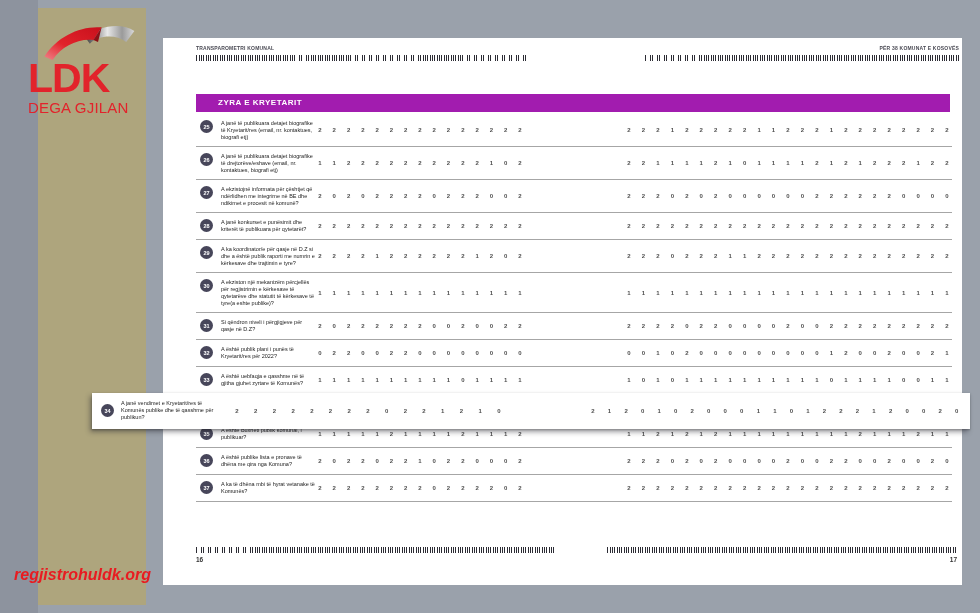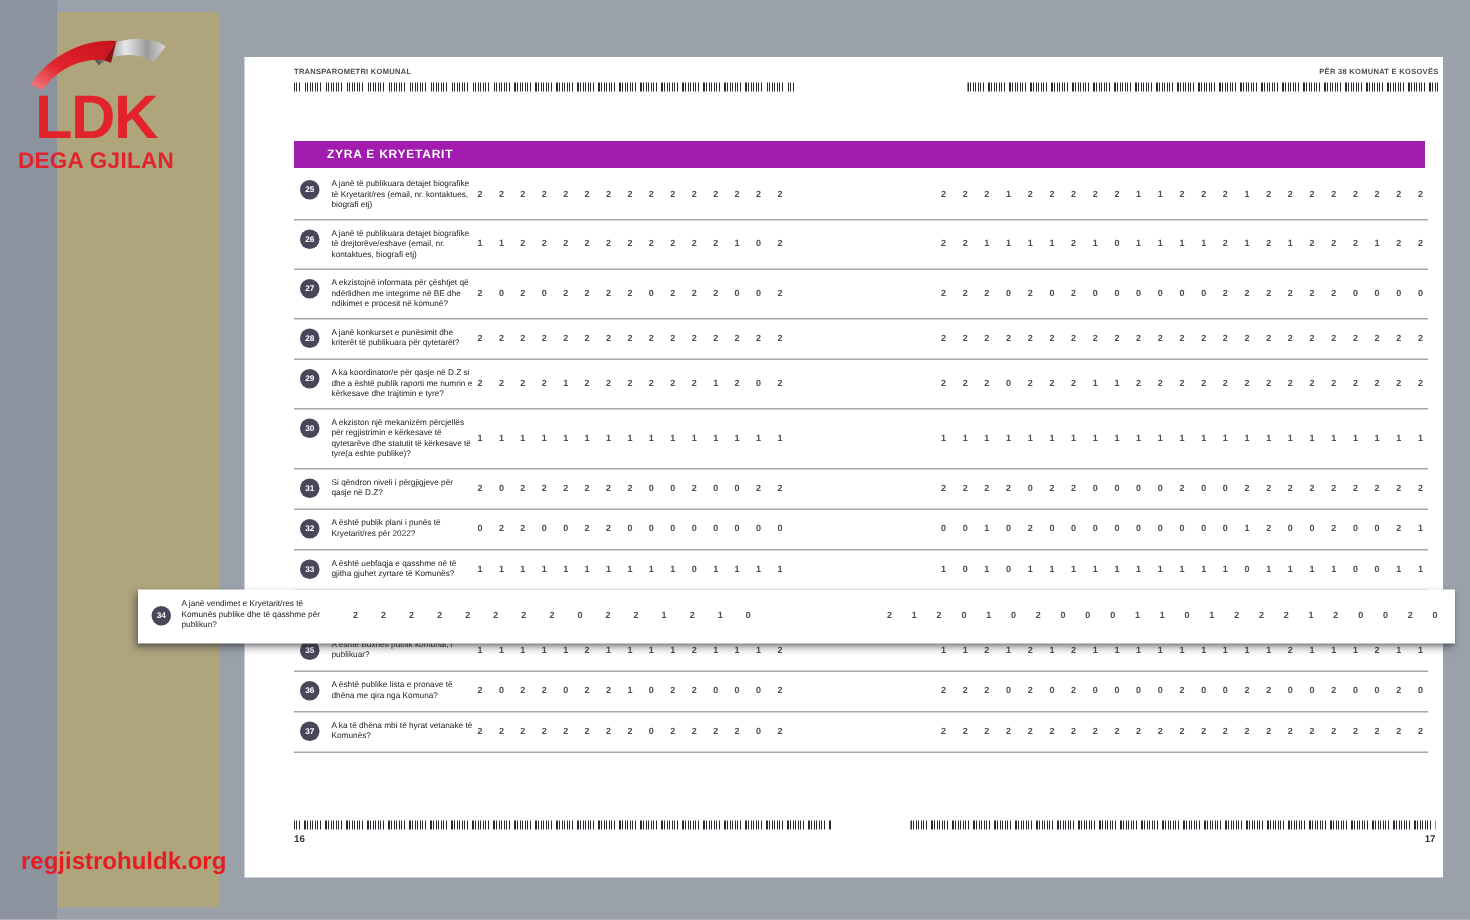--- a/index.html
+++ b/index.html
@@ -1,24 +1,24 @@
 <!DOCTYPE html>
 <html><head>
 <meta charset="utf-8">
 <style>
   html,body{margin:0;padding:0;background:#9aa1ab;}
   .stage{position:relative;width:980px;height:613px;background:#9aa1ab;overflow:hidden;
          font-family:"Liberation Sans",sans-serif;}
   .left-strip{position:absolute;left:0;top:0;width:38px;height:613px;background:#8d939e;}
   .brand-panel{position:absolute;left:38px;top:8px;width:108px;height:597px;background:#aea57d;}
-  .logo-wrap{position:absolute;left:4px;top:22px;width:120px;text-align:center;}
+  .logo-wrap{position:absolute;left:28px;top:22px;width:120px;text-align:left;}
   .swoosh{display:block;margin:0 auto 0 auto;width:100px;height:38px;}
   .ldk-text{font-size:41px;font-weight:bold;color:#e2232b;line-height:36px;letter-spacing:-1px;}
-  .branch-text{font-size:15px;font-weight:bold;color:#e2232b;line-height:18px;margin-top:3px;letter-spacing:.2px;}
-  .site-text{position:absolute;left:14px;top:566px;font-size:16px;font-weight:bold;color:#e81b21;}
+  .branch-text{font-size:15px;font-weight:normal;color:#e2232b;line-height:18px;margin-top:3px;letter-spacing:.2px;}
+  .site-text{position:absolute;left:14px;top:566px;font-size:16px;font-weight:bold;color:#e81b21;font-style:italic;}
 
   .page{position:absolute;left:163px;top:38px;width:799px;height:547px;background:#ffffff;}
   .h-left{position:absolute;left:33px;top:7px;font-size:5px;font-weight:bold;color:#4a4a54;letter-spacing:.2px;}
   .h-right{position:absolute;right:3px;top:7px;font-size:5px;font-weight:bold;color:#4a4a54;letter-spacing:.2px;}
   .bc{height:6px;background:repeating-linear-gradient(90deg,#2c2c34 0px,#2c2c34 .7px,#fff .7px,#fff 1.6px,#2c2c34 1.6px,#2c2c34 2.1px,#fff 2.1px,#fff 3.5px);}
   .bc-tl{position:absolute;left:33px;top:17px;width:334px;}
   .bc-tr{position:absolute;right:3px;top:17px;width:314px;}
   .bc-bl{position:absolute;left:33px;top:509px;width:358px;}
   .bc-br{position:absolute;left:444px;top:509px;width:350px;}
   .pn-left{position:absolute;left:33px;top:518px;font-size:6.5px;font-weight:bold;color:#333;}

